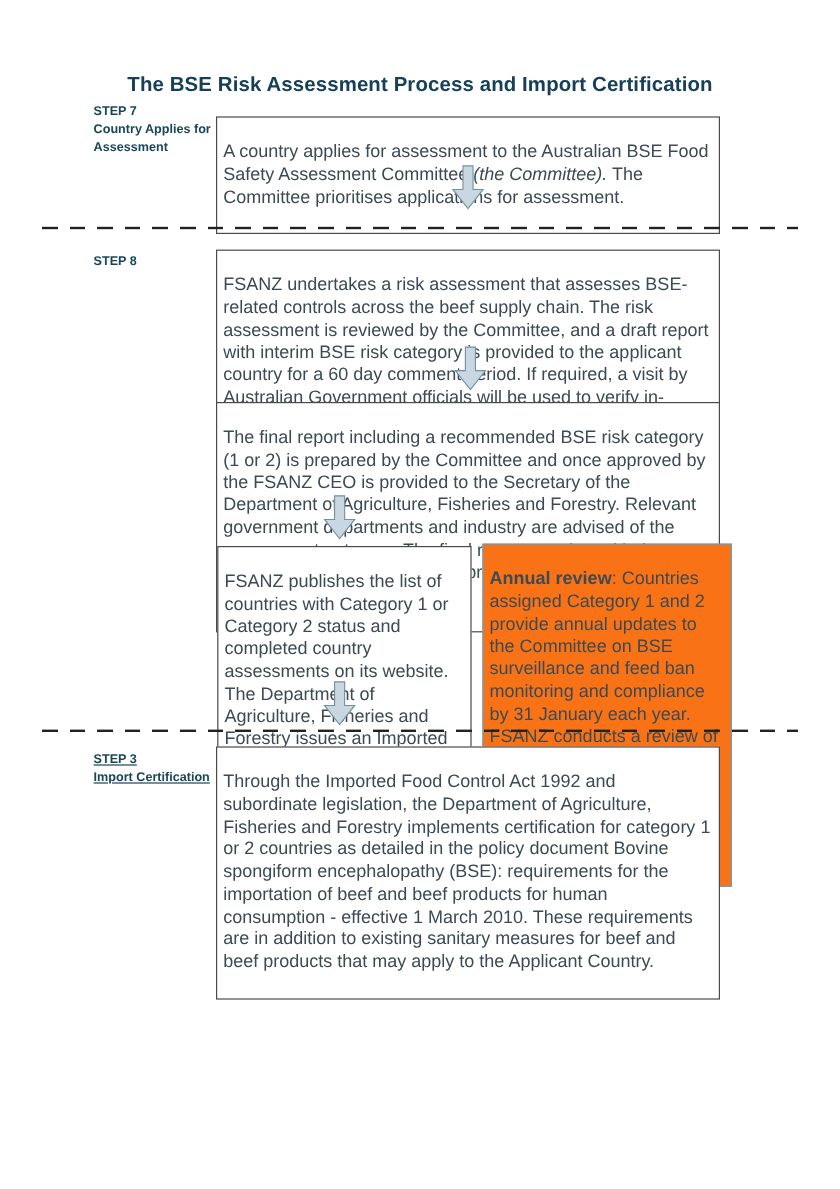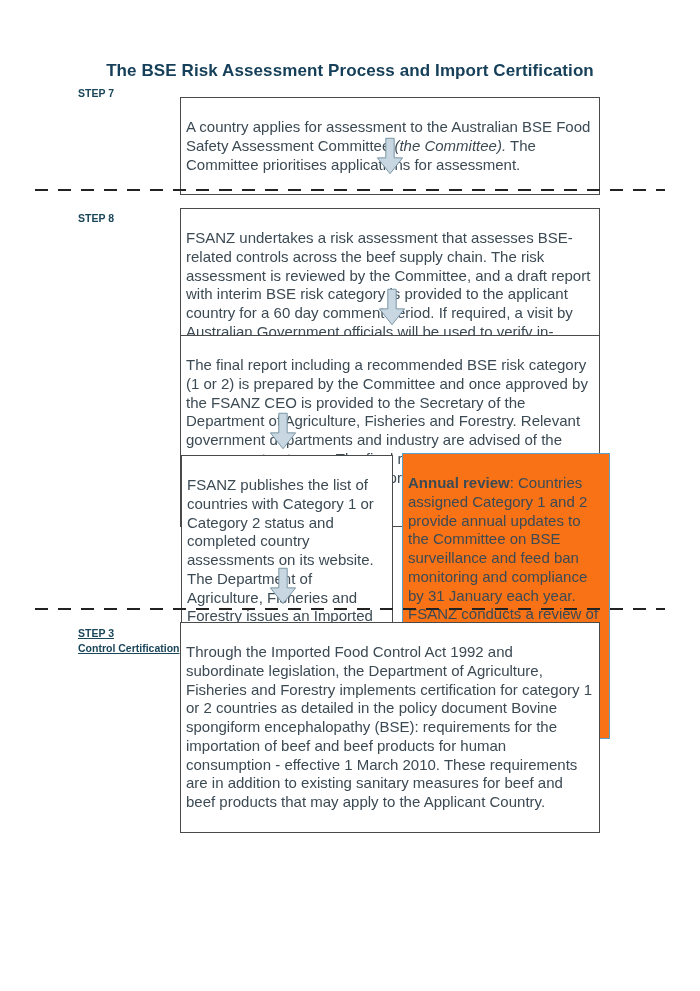--- a/index.html
+++ b/index.html
@@ -35,20 +35,21 @@
     background: repeating-linear-gradient(90deg, #222222 0 13px, transparent 13px 23px);
   }
 </style>
 </head>
 <body>
 
 <div class="page-title">The BSE Risk Assessment Process and Import Certification</div>
 
 <div class="step-label" style="top: 86px;">
   <div>STEP 7</div>
+  <div>Country Applies for Assessment</div>
 </div>
 <div class="flow-box" style="top: 97px; left: 180px; width: 420px; min-height: 31px;">
   <span>A country applies for assessment to the Australian BSE Food Safety Assessment Committee </span><em>(the Committee).</em><span> The Committee prioritises applications for assessment.</span>
 </div>
 
 <svg class="down-arrow" style="top: 137px; left: 376px;" viewBox="0 0 30 40">
   <polygon points="10.5,1 19.5,1 19.5,22 28.5,22 15,39 1.5,22 10.5,22"></polygon>
 </svg>
 
 <div class="phase-divider" style="top: 189px;"></div>
@@ -75,15 +76,15 @@
 </div>
 
 <svg class="down-arrow" style="top: 567px; left: 269px;" viewBox="0 0 30 40">
   <polygon points="10.5,1 19.5,1 19.5,22 28.5,22 15,39 1.5,22 10.5,22"></polygon>
 </svg>
 
 <div class="phase-divider" style="top: 608px;"></div>
 
 <div class="step-label" style="top: 626px; text-decoration: underline;">
   <div>STEP 3</div>
-  <div>Control Certification</div>
+  <div>Import Certification</div>
 </div>
 <div class="flow-box" style="top: 622px; left: 180px; width: 420px; min-height: 78px;">Through the Imported Food Control Act 1992 and subordinate legislation, the Department of Agriculture, Fisheries and Forestry implements certification for category 1 or 2 countries as detailed in the policy document Bovine spongiform encephalopathy (BSE): requirements for the importation of beef and beef products for human consumption - effective 1 March 2010. These requirements are in addition to existing sanitary measures for beef and beef products that may apply to the Applicant Country.</div>
 
 </body></html>

